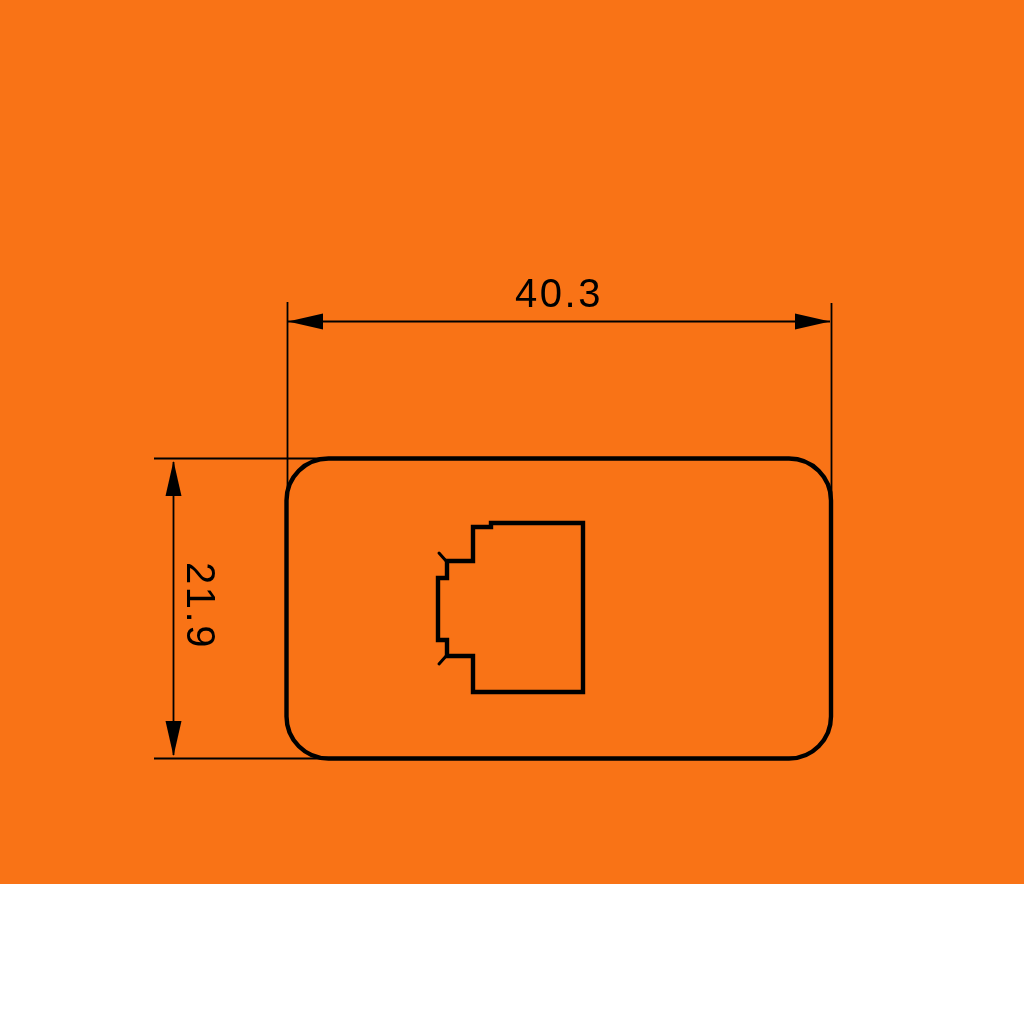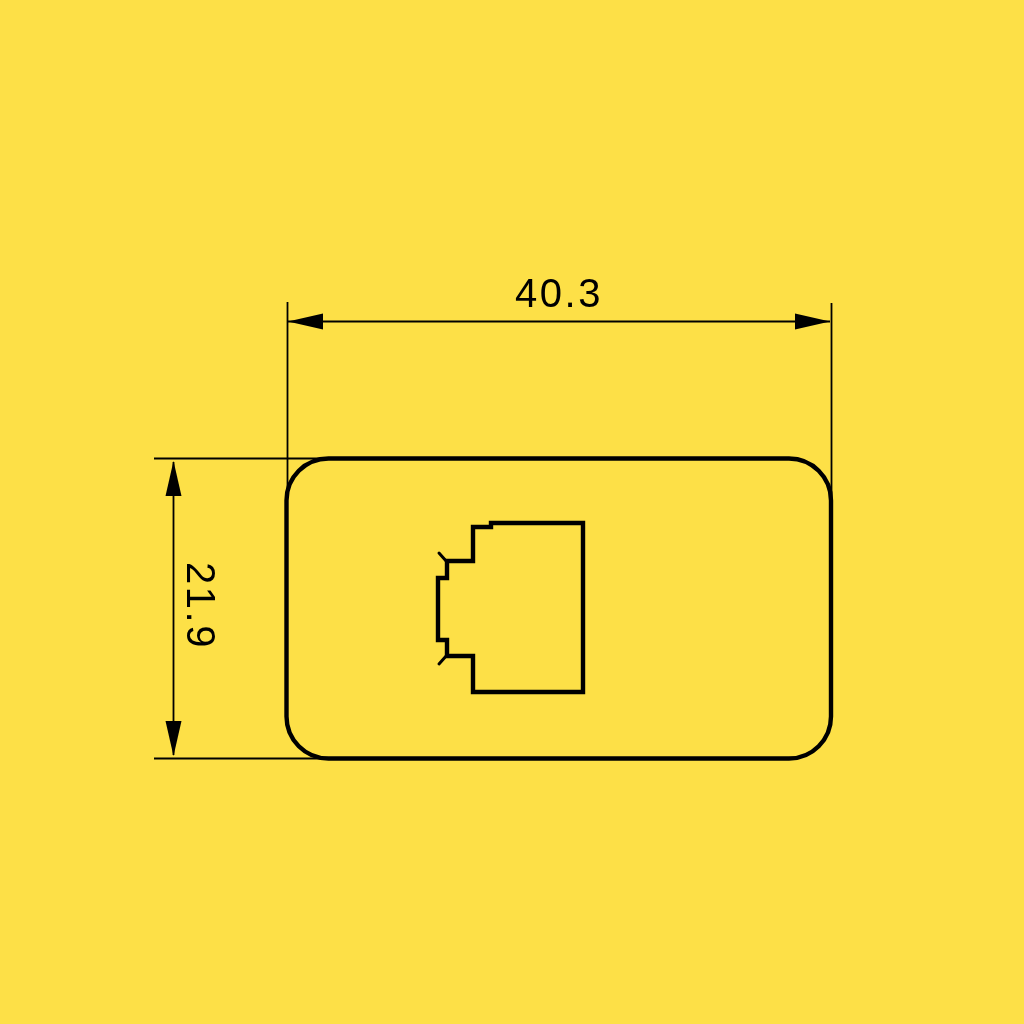--- a/index.html
+++ b/index.html
@@ -6,22 +6,22 @@
     margin: 0;
     padding: 0;
     width: 1024px;
     height: 1024px;
     background: #ffffff;
     overflow: hidden;
   }
   .page {
     position: relative;
     width: 1024px;
-    height: 1024px;
-    background: #fde047;
+    height: 884px;
+    background: #f97316;
   }
   svg { display: block; }
   .thin  { stroke: #000000; stroke-width: 1.8; fill: none; }
   .thick { stroke: #000000; stroke-width: 4.4; fill: none; stroke-linejoin: miter; }
   .arrow { fill: #000000; stroke: none; }
   .tick  { stroke: #000000; stroke-width: 3; fill: none; stroke-linecap: round; }
   text.dim {
     font-family: "Liberation Sans", sans-serif;
     font-size: 40px;
     letter-spacing: 2.5px;

